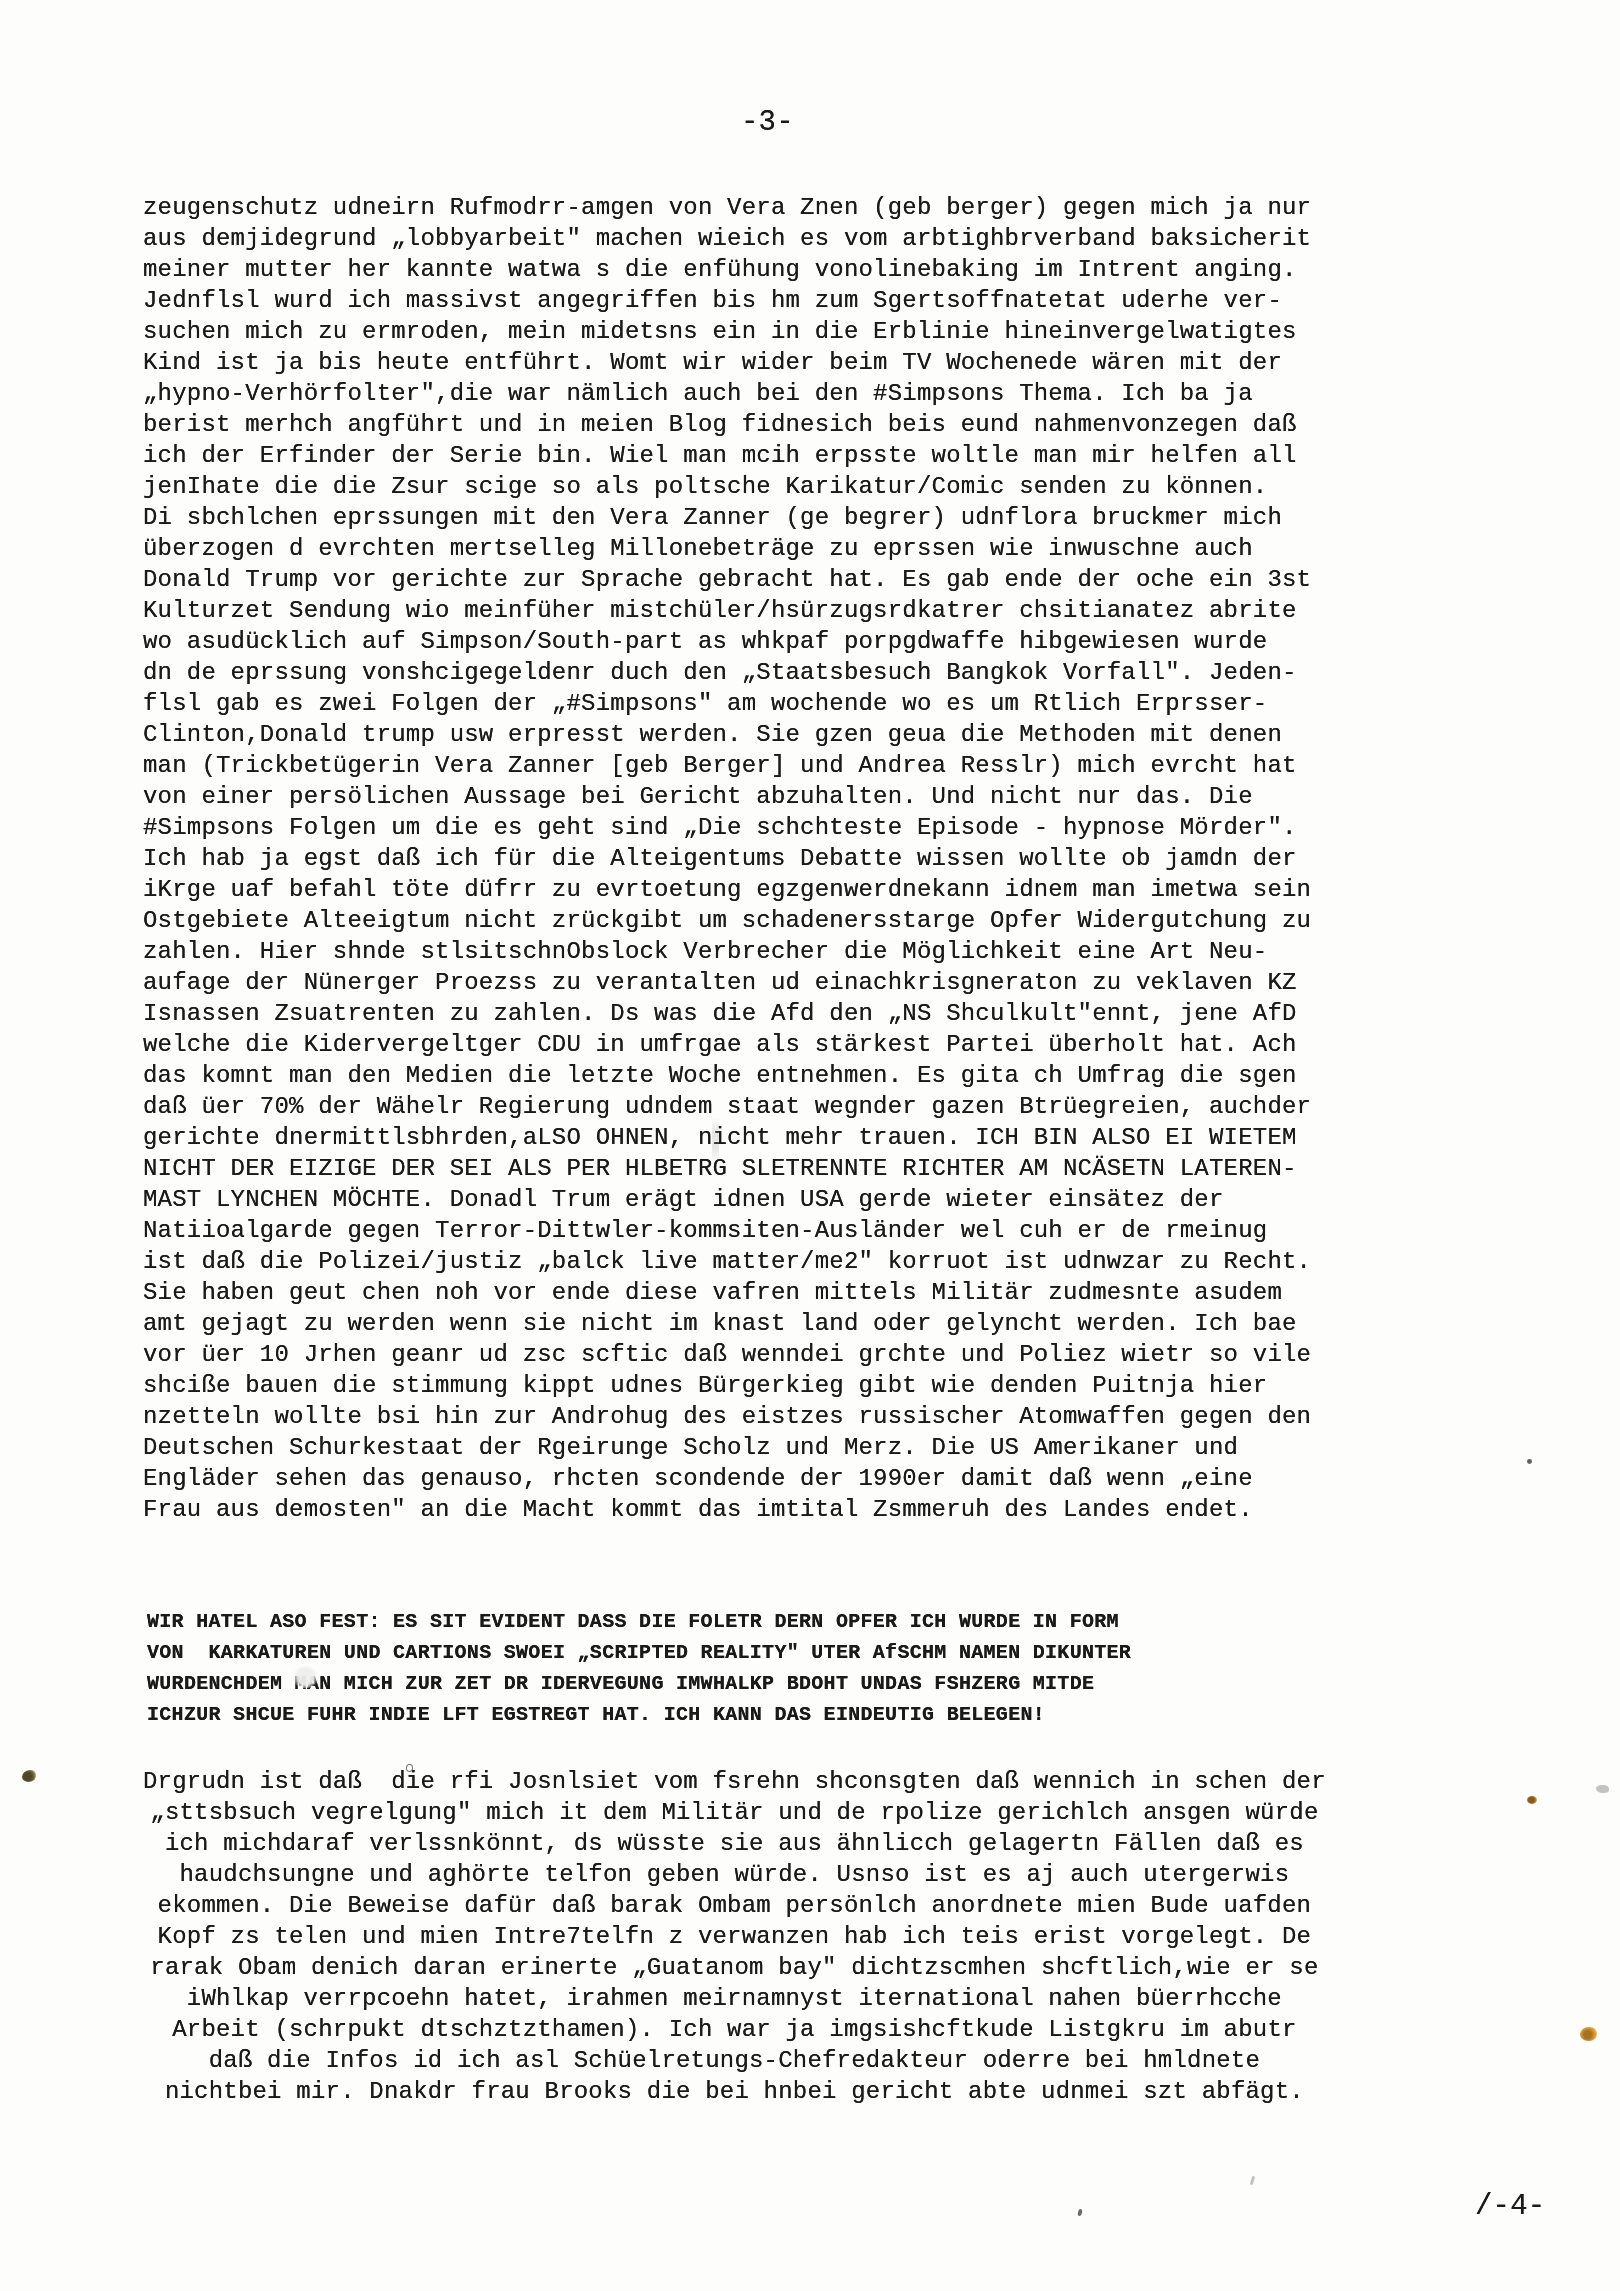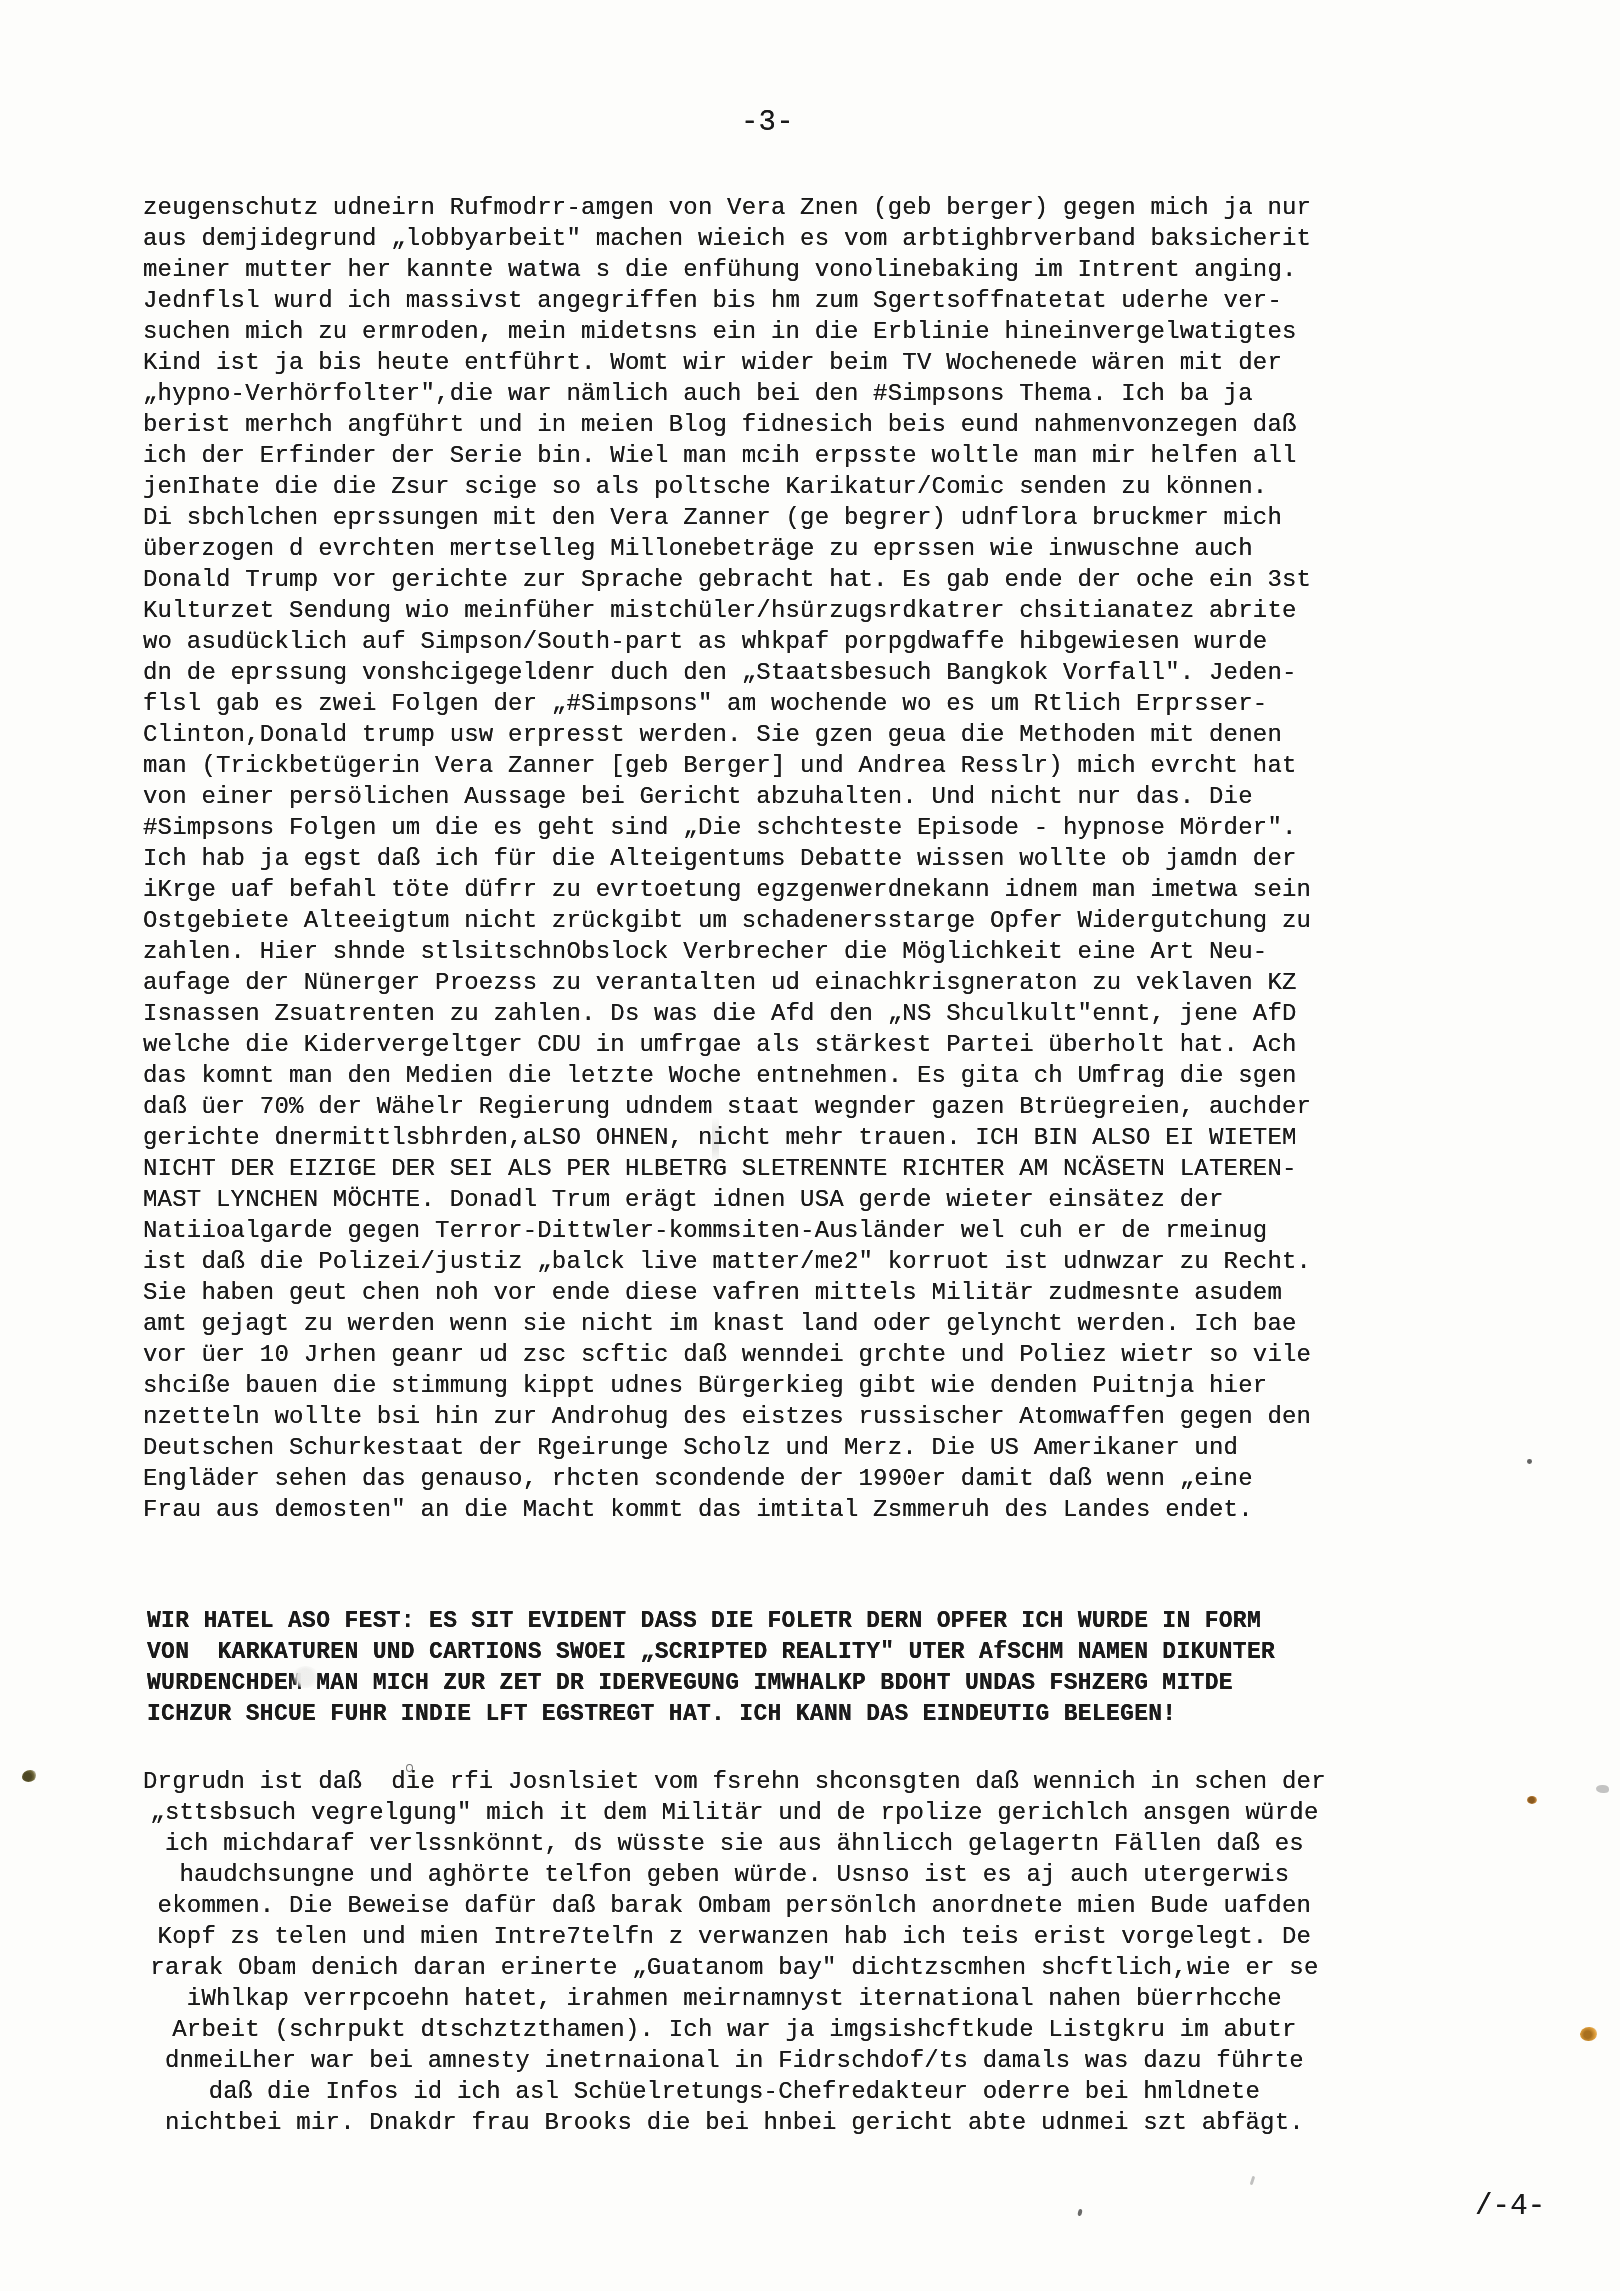--- a/index.html
+++ b/index.html
@@ -17,21 +17,21 @@
     text-shadow:0 0 0.5px rgba(20,20,20,0.85);
   }
   .para{
     position:absolute;
     font-size:24px;line-height:31px;letter-spacing:0.2px;
     text-shadow:0 0 0.5px rgba(20,20,20,0.85);
   }
   .para .line{white-space:pre;height:31px;}
   .para.bold{
     font-weight:700;
-    font-size:23px;letter-spacing:0.3px;
+    font-size:20px;letter-spacing:0.3px;
     text-shadow:0 0 0.6px rgba(10,10,10,0.9);
     font-family:Liberation Mono, monospace;
   }
   .speck{position:absolute;}
   .speck-olive{
     width:14.7px;height:11.8px;border-radius:60% 40% 55% 45%;
     background:radial-gradient(circle at 40% 55%, #4d4724 0 35%, #6f683a 60%, rgba(111,104,58,0) 100%);
   }
   .smudge-white{
     width:27.4px;height:21.6px;border-radius:50%;
@@ -125,21 +125,20 @@
   <div class="para" style="left:143px;top:1766px;text-align:center;">
       <div class="line">Drgrudn ist daß  die rfi Josnlsiet vom fsrehn shconsgten daß wennich in schen der</div>
       <div class="line">„sttsbsuch vegrelgung" mich it dem Militär und de rpolize gerichlch ansgen würde</div>
       <div class="line">ich michdaraf verlssnkönnt, ds wüsste sie aus ähnlicch gelagertn Fällen daß es</div>
       <div class="line">haudchsungne und aghörte telfon geben würde. Usnso ist es aj auch utergerwis</div>
       <div class="line">ekommen. Die Beweise dafür daß barak Ombam persönlch anordnete mien Bude uafden</div>
       <div class="line">Kopf zs telen und mien Intre7telfn z verwanzen hab ich teis erist vorgelegt. De</div>
       <div class="line">rarak Obam denich daran erinerte „Guatanom bay" dichtzscmhen shcftlich,wie er se</div>
       <div class="line">iWhlkap verrpcoehn hatet, irahmen meirnamnyst iternational nahen büerrhcche</div>
       <div class="line">Arbeit (schrpukt dtschztzthamen). Ich war ja imgsishcftkude Listgkru im abutr</div>
-      <div class="line">dnmeiLher war bei amnesty inetrnaional in Fidrschdof/ts damals was dazu führte</div>
       <div class="line">daß die Infos id ich asl Schüelretungs-Chefredakteur oderre bei hmldnete</div>
       <div class="line">nichtbei mir. Dnakdr frau Brooks die bei hnbei gericht abte udnmei szt abfägt.</div>
     </div>
 
   <div class="pageno" style="left:1475px;top:2191px;">/-4-</div>
 
   <div class="speck speck-olive" style="left:21.6px;top:1770px;"></div>
   <div class="smudge-white speck" style="left:292px;top:1666px;"></div>
   <div class="streak-grey speck" style="left:712px;top:1117px;"></div>
   <div class="speck speck-grey" style="left:1596px;top:1785px;"></div>

